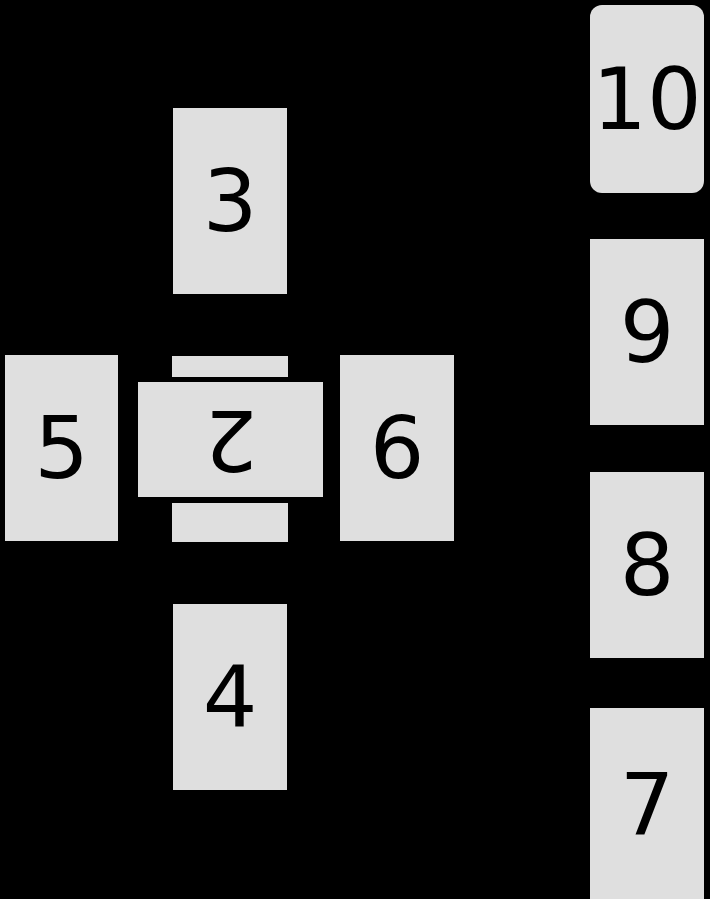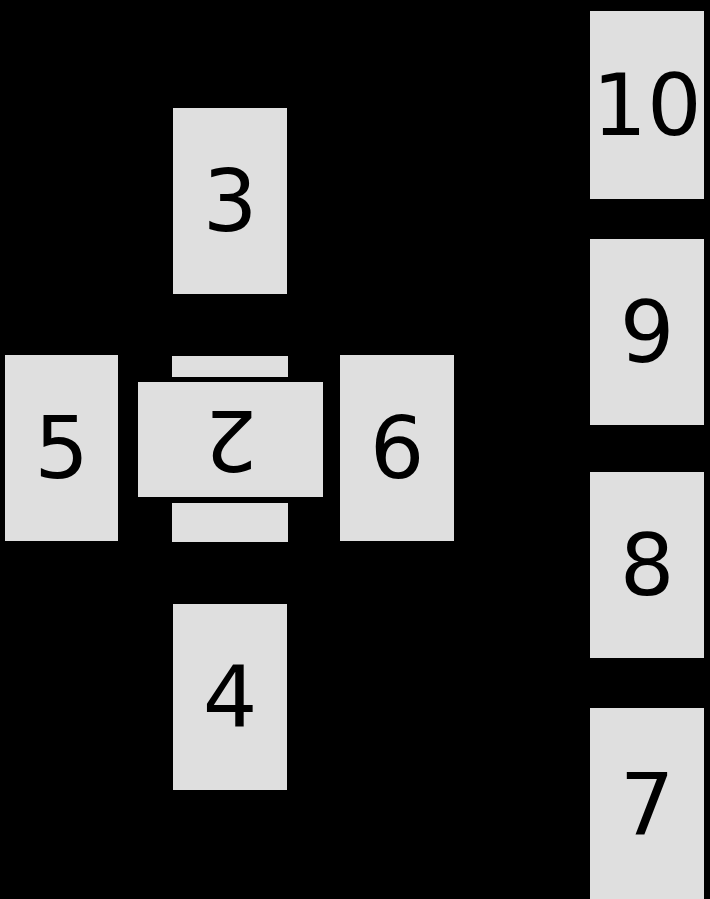--- a/index.html
+++ b/index.html
@@ -74,17 +74,17 @@
   </div>
 
   <div class="block sz-big" style="left: 590px; top: 472px; width: 114px; height: 186px; background: rgb(223, 223, 223); color: rgb(0, 0, 0);">
     <span class="lbl">8</span>
   </div>
 
   <div class="block sz-big" style="left: 590px; top: 239px; width: 114px; height: 186px; background: rgb(223, 223, 223); color: rgb(0, 0, 0);">
     <span class="lbl">9</span>
   </div>
 
-  <div class="block sz-big" style="left: 590px; top: 11px; width: 114px; height: 188px; background: rgb(223, 223, 223); color: rgb(0, 0, 0);">
+  <div class="block sz-big" style="left: 590px; top: 5px; width: 114px; height: 188px; background: rgb(223, 223, 223); color: rgb(0, 0, 0); border-radius: 12px;">
     <span class="lbl">10</span>
   </div>
 
 </div>
 
 </body></html>

